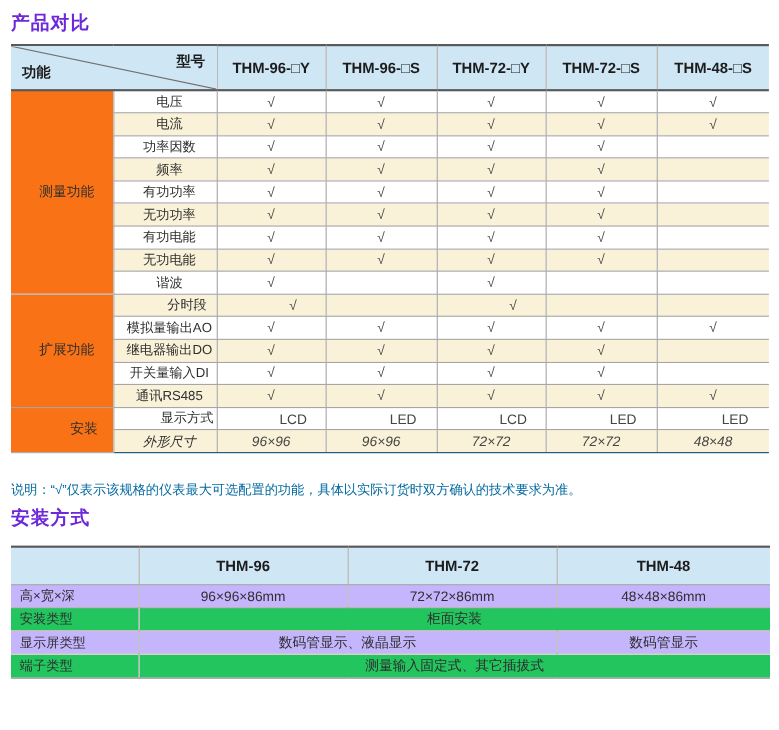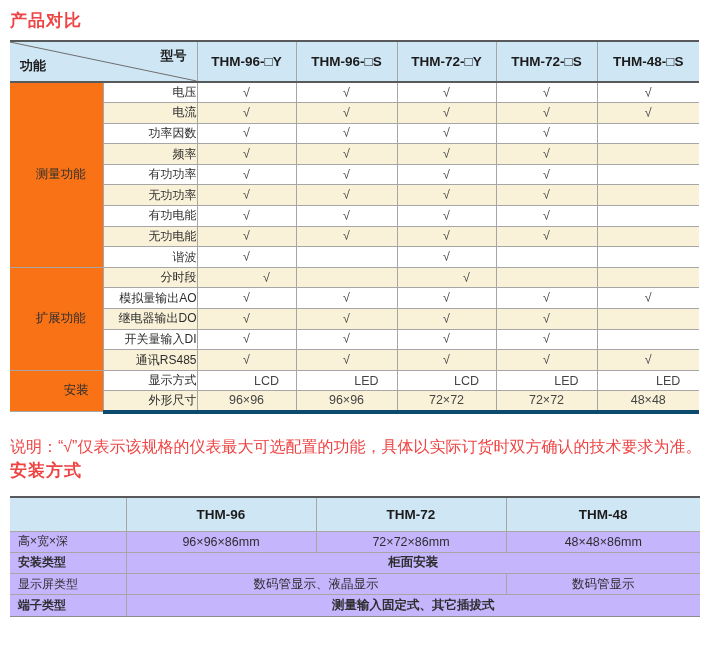--- a/index.html
+++ b/index.html
@@ -6,29 +6,29 @@
   html, body { width: 708px; height: 664px; }
   body {
     font-family: "Liberation Sans", "DejaVu Sans", sans-serif;
     background: #ffffff;
     position: relative;
   }
   .page { position: absolute; inset: 0; background: #fff; }
 
   .sec-title {
     position: absolute; left: 10px;
-    font-size: 17px; font-weight: bold; color: #ef4444;
+    font-size: 17px; font-weight: bold; color: #6d28d9;
     letter-spacing: 1px;
   }
   #title1 { top: 9px; }
   #title2 { top: 459px; }
 
   .note {
     position: absolute; left: 10px;
-    font-size: 16px; color: #ef4444; white-space: nowrap;
+    font-size: 12px; color: #0369a1; white-space: nowrap;
   }
   #note1 { top: 437px; }
   #note2 { top: 620px; }
 
   table {
     border-collapse: collapse; table-layout: fixed;
     position: absolute; left: 10px;
   }
   #cmp  { top: 40px;  width: 689px; }
   #inst { top: 496px; width: 690px; }
@@ -52,33 +52,33 @@
   #cmp thead th.corner { position: relative; }
   .diag { position: absolute; left: 0; top: 0; width: 100%; height: 100%; display: block; }
   .corner-tr { position: absolute; top: 5px; right: 10px;  font-size: 13px; font-weight: bold; }
   .corner-bl { position: absolute; bottom: 6px; left: 10px; font-size: 13px; font-weight: bold; }
 
   #cmp tbody td { height: 20.6px; background: #ffffff; }
   #cmp tbody tr.alt td { background: #f9f2d8; }
   #cmp td.group, #cmp tbody tr.alt td.group {
     background: #f97316; text-align: center; padding-left: 9px; font-size: 12.5px;
   }
-  #cmp td.rowlabel { text-align: right; padding-left: 8px; font-size: 12px; }
+  #cmp td.rowlabel { text-align: center; padding-left: 8px; font-size: 12px; }
   #cmp td.val { color: #454545; font-size: 12.5px; }
   #cmp tbody tr.gstart td { border-top: 1px solid #828282; padding-left: 40px; }
-  #cmp tbody tr:last-child td { border-bottom: 4px solid #0c4a6e; }
+  #cmp tbody tr:last-child td { border-bottom: 1px solid #0c4a6e; font-style: italic; }
 
   
   #inst thead th {
     background: #cfe6f4; height: 34px;
     font-size: 13.5px; font-weight: bold; color: #1c1c1c;
     border-top: 2px solid #58595b;
   }
   #inst tbody td { height: 21.3px; background: #c4b5fd; }
-  #inst tbody tr.alt td { background: #c4b5fd; font-weight: bold; }
+  #inst tbody tr.alt td { background: #22c55e; }
   #inst td.rowlabel { text-align: left; padding-left: 8px; font-size: 12px; }
   #inst tbody tr:last-child td { border-bottom: 1px solid #8c8c8c; }
 </style>
 </head>
 <body>
 
 <div class="page">
 
   <div id="title1" class="sec-title">产品对比</div>
 

